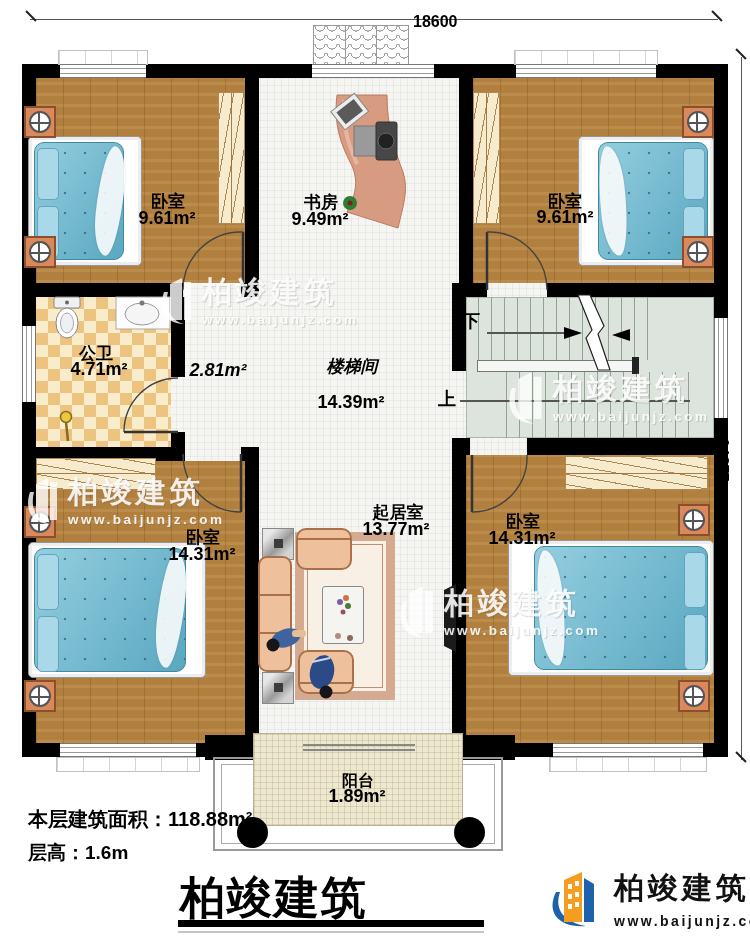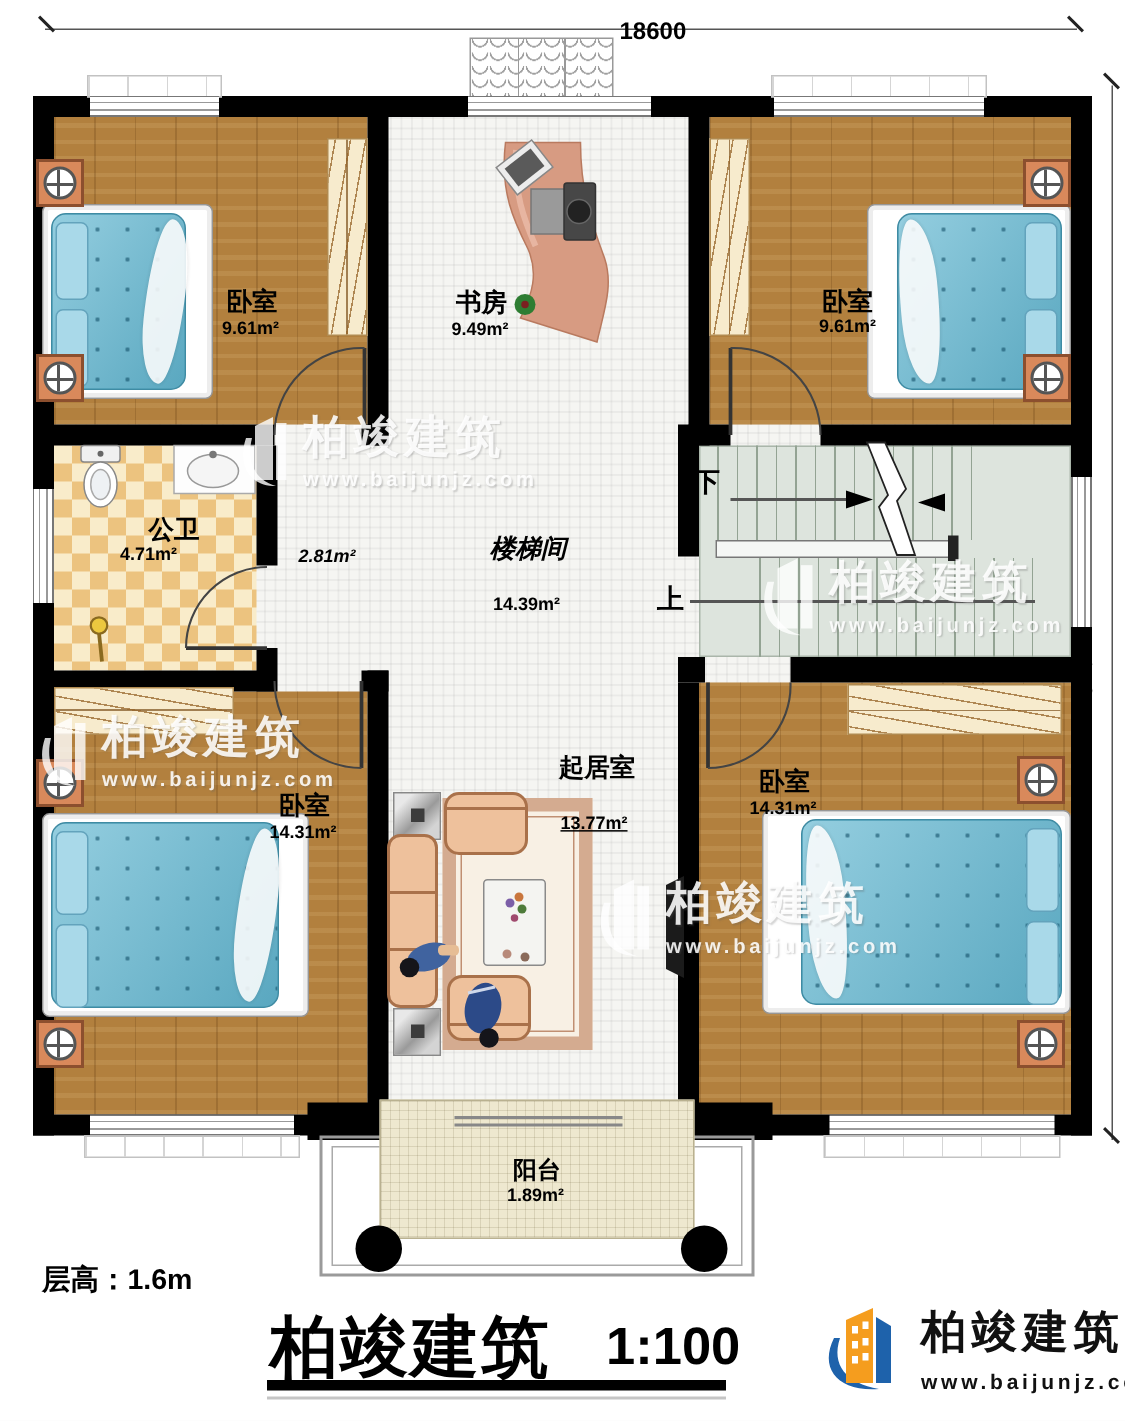--- a/index.html
+++ b/index.html
@@ -22,21 +22,21 @@
         background-size:6px 6px;border:1px solid #b9b190;box-sizing:border-box;}
   .win-h{position:absolute;height:14px;background:
          linear-gradient(to bottom,#777 1px,#fff 1px 4px,#999 4px 5px,#fff 5px 9px,#999 9px 10px,#fff 10px 13px,#777 13px 14px);}
   .win-v{position:absolute;width:14px;background:
          linear-gradient(to right,#777 1px,#fff 1px 4px,#999 4px 5px,#fff 5px 9px,#999 9px 10px,#fff 10px 13px,#777 13px 14px);}
   .sill{position:absolute;background:#fff;border:1px solid #c2c2c2;box-sizing:border-box;
         background-image:repeating-linear-gradient(90deg,#d5d5d5 0 1px,transparent 1px 26px);}
   .lbl{position:absolute;transform:translate(-50%,-50%);text-align:center;color:#000;
        font-weight:bold;white-space:nowrap;line-height:1.1;}
   .lbl-name{font-size:17px;}
-  .lbl-area{font-size:12px;}
+  .lbl-area{font-size:18px;}
   .bedframe{position:absolute;background:#fff;border:1.5px solid #979797;border-radius:5px;
             box-shadow:inset 0 0 0 3px #ededed;box-sizing:border-box;}
   .mattress{position:absolute;background-color:#66b9d2;
             background-image:radial-gradient(circle,rgba(10,70,95,.55) 1.3px,transparent 1.6px),
                              linear-gradient(125deg,rgba(255,255,255,.30),rgba(0,40,60,.12));
             background-size:20px 20px,100% 100%;
             border:1px solid #3f8ba3;border-radius:10px;box-sizing:border-box;}
   .pillow{position:absolute;background:#a9d9e9;border:1px solid #63a3bc;border-radius:5px;box-sizing:border-box;}
   .fold{position:absolute;background:#fdfdfd;opacity:.88;border-radius:48% 52% 46% 54%/62% 38% 62% 38%;
         transform:rotate(6deg);box-shadow:0 0 3px rgba(0,0,0,.15);}
@@ -341,39 +341,39 @@
       <div class="u">www.baijunjz.com</div>
     </div>
   </div>
 
   <div class="lbl lbl-name" style="left:168px;top:202px;">卧室</div>
   <div class="lbl lbl-area" style="left:167px;top:219px;">9.61m²</div>
   <div class="lbl lbl-name" style="left:321px;top:203px;">书房</div>
   <div class="lbl lbl-area" style="left:320px;top:220px;">9.49m²</div>
   <div class="lbl lbl-name" style="left:565px;top:202px;">卧室</div>
   <div class="lbl lbl-area" style="left:565px;top:218px;">9.61m²</div>
-  <div class="lbl lbl-name" style="left:116px;top:354px;">公卫</div>
+  <div class="lbl lbl-name" style="left:96px;top:354px;">公卫</div>
   <div class="lbl lbl-area" style="left:99px;top:370px;">4.71m²</div>
   <div class="lbl lbl-area" style="left:218px;top:371px;font-style:italic;">2.81m²</div>
   <div class="lbl lbl-name" style="left:352px;top:367px;font-style:italic;">楼梯间</div>
   <div class="lbl lbl-area" style="left:351px;top:403px;">14.39m²</div>
   <div class="lbl lbl-name" style="left:471px;top:322px;font-size:18px;">下</div>
   <div class="lbl lbl-name" style="left:447px;top:400px;font-size:18px;">上</div>
   <div class="lbl lbl-name" style="left:203px;top:538px;">卧室</div>
   <div class="lbl lbl-area" style="left:202px;top:555px;">14.31m²</div>
   <div class="lbl lbl-name" style="left:398px;top:513px;">起居室</div>
-  <div class="lbl lbl-area" style="left:396px;top:549px;text-decoration:underline;">13.77m²</div>
+  <div class="lbl lbl-area" style="left:396px;top:530px;">13.77m²</div>
   <div class="lbl lbl-name" style="left:523px;top:522px;">卧室</div>
   <div class="lbl lbl-area" style="left:522px;top:539px;">14.31m²</div>
   <div class="lbl lbl-name" style="left:358px;top:781px;font-size:16px;">阳台</div>
   <div class="lbl lbl-area" style="left:357px;top:797px;">1.89m²</div>
 
+  <div class="footer-text" style="left:28px;top:806px;font-size:20px;">本层建筑面积：118.88m²</div>
   <div class="footer-text" style="left:28px;top:840px;font-size:19px;">层高：1.6m</div>
   <div class="footer-text" style="left:180px;top:868px;font-size:45px;letter-spacing:2px;">柏竣建筑</div>
-  <div class="footer-text" style="left:404px;top:878px;font-size:35px;">1:100</div>
   <div class="abs" style="left:178px;top:920px;width:306px;height:7px;background:#000;"></div>
   <div class="abs" style="left:178px;top:931px;width:306px;height:2px;background:#c5c5c5;"></div>
 
   <div class="abs" style="left:542px;top:866px;display:flex;align-items:center;gap:10px;">
     <svg width="62" height="64" viewBox="0 0 62 64">
       <path d="M14,26 C4,46 16,62 44,60 C22,56 12,44 18,26 Z" fill="#1e62ab"></path>
       <polygon points="22,14 40,6 40,56 22,56" fill="#f59d1e"></polygon>
       <rect x="26" y="18" width="4" height="5" fill="#fff"></rect>
         <rect x="33" y="15" width="4" height="5" fill="#fff"></rect>
       <rect x="26" y="28" width="4" height="5" fill="#fff"></rect>

